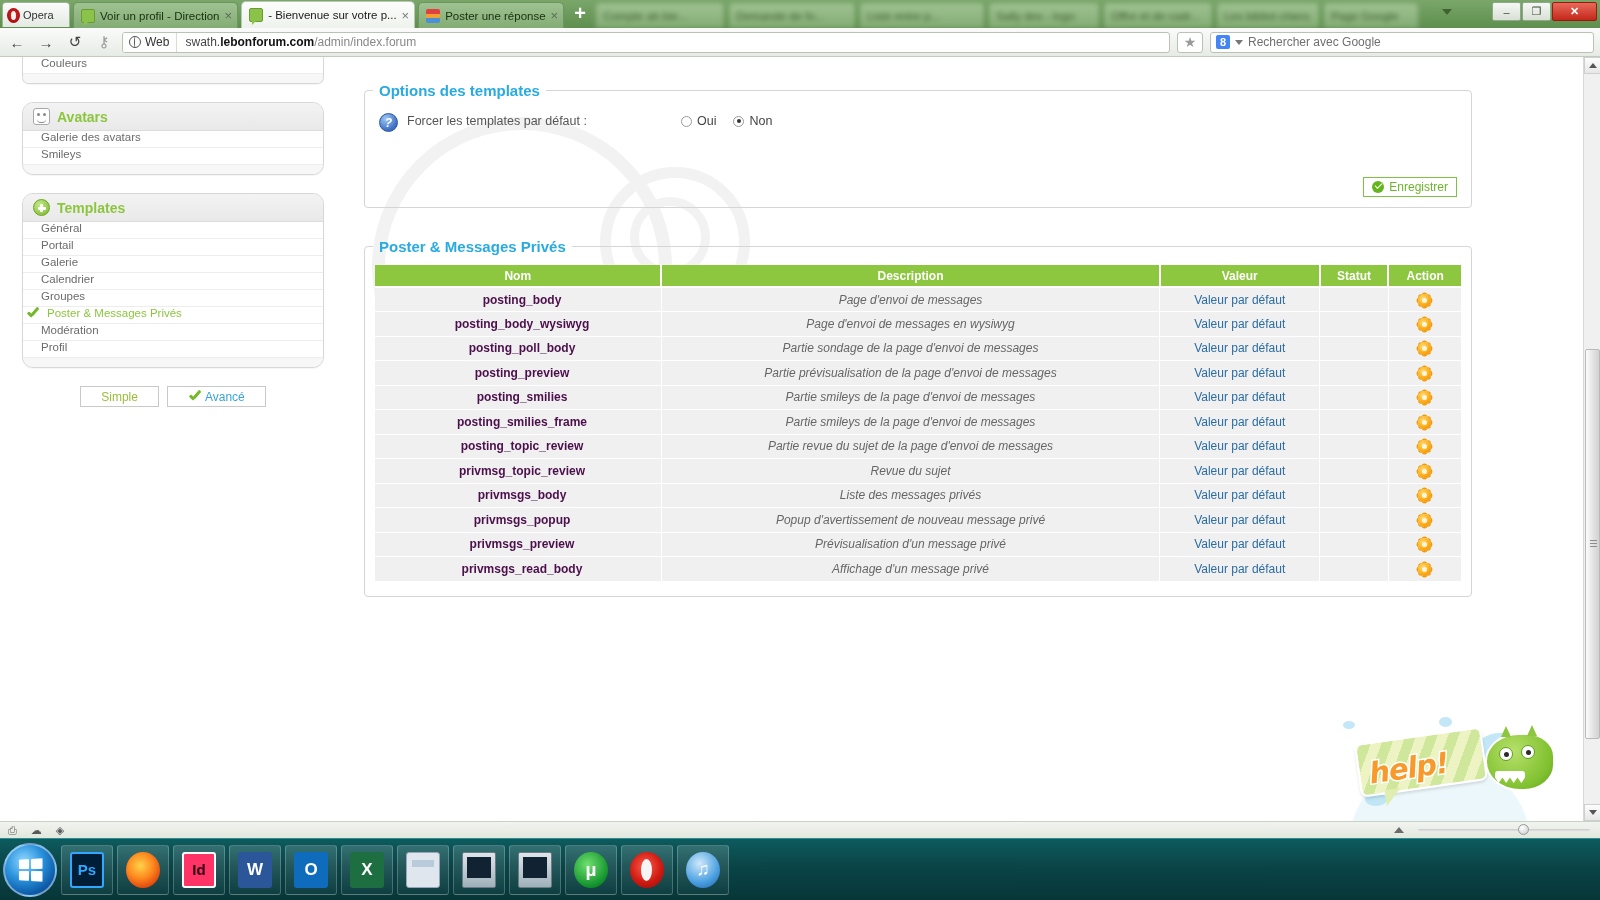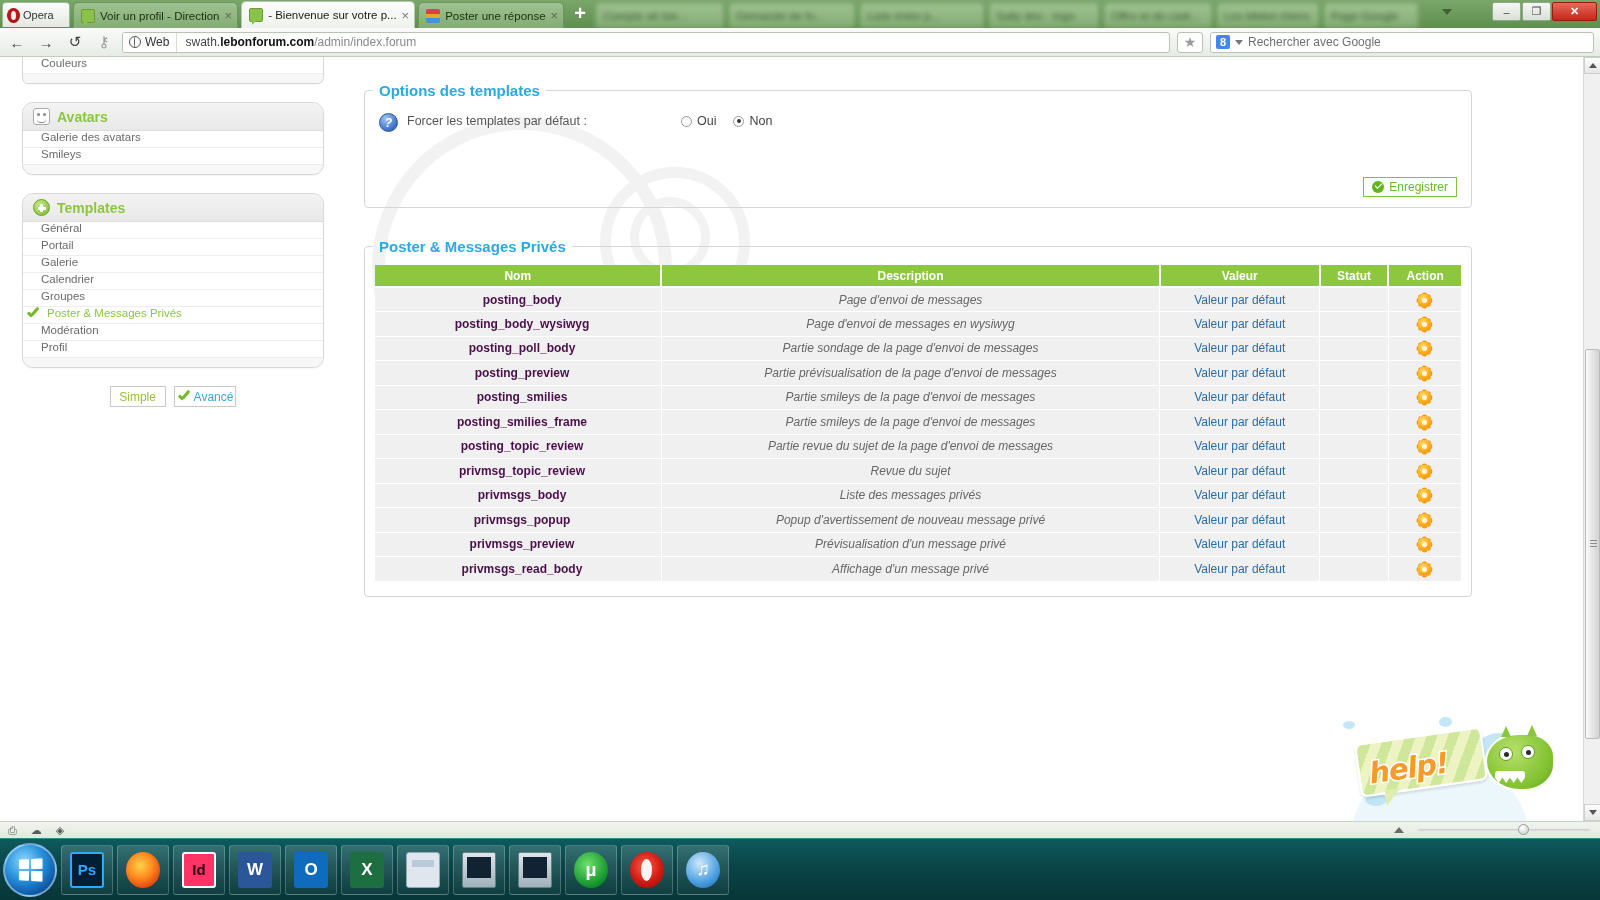--- a/index.html
+++ b/index.html
@@ -226,21 +226,21 @@
   .ic-plus::before, .ic-plus::after {
     content: ""; position: absolute; background: #fff; border-radius: 1px;
   }
   .ic-plus::before { left: 3.5px; top: 7px; width: 8px; height: 2.5px; }
   .ic-plus::after  { left: 6.2px; top: 4.2px; width: 2.5px; height: 8px; }
 
   #mode-buttons {
     display: flex; gap: 8px; justify-content: center; margin-top: 10px;
   }
   .mode-btn {
-    min-width: 56px; height: 21px; padding: 0 2px;
+    min-width: 56px; height: 21px; padding: 0 20px;
     background: #fff; border: 1px solid #c9c9c9;
     display: flex; align-items: center; justify-content: center; gap: 2px;
     font-size: 12px;
   }
   #btn-simple { color: #9bbd3a; }
   #btn-avance { color: #3aa4d8; }
 
   
   #main { position: absolute; left: 364px; top: 25px; width: 1108px; }
 

